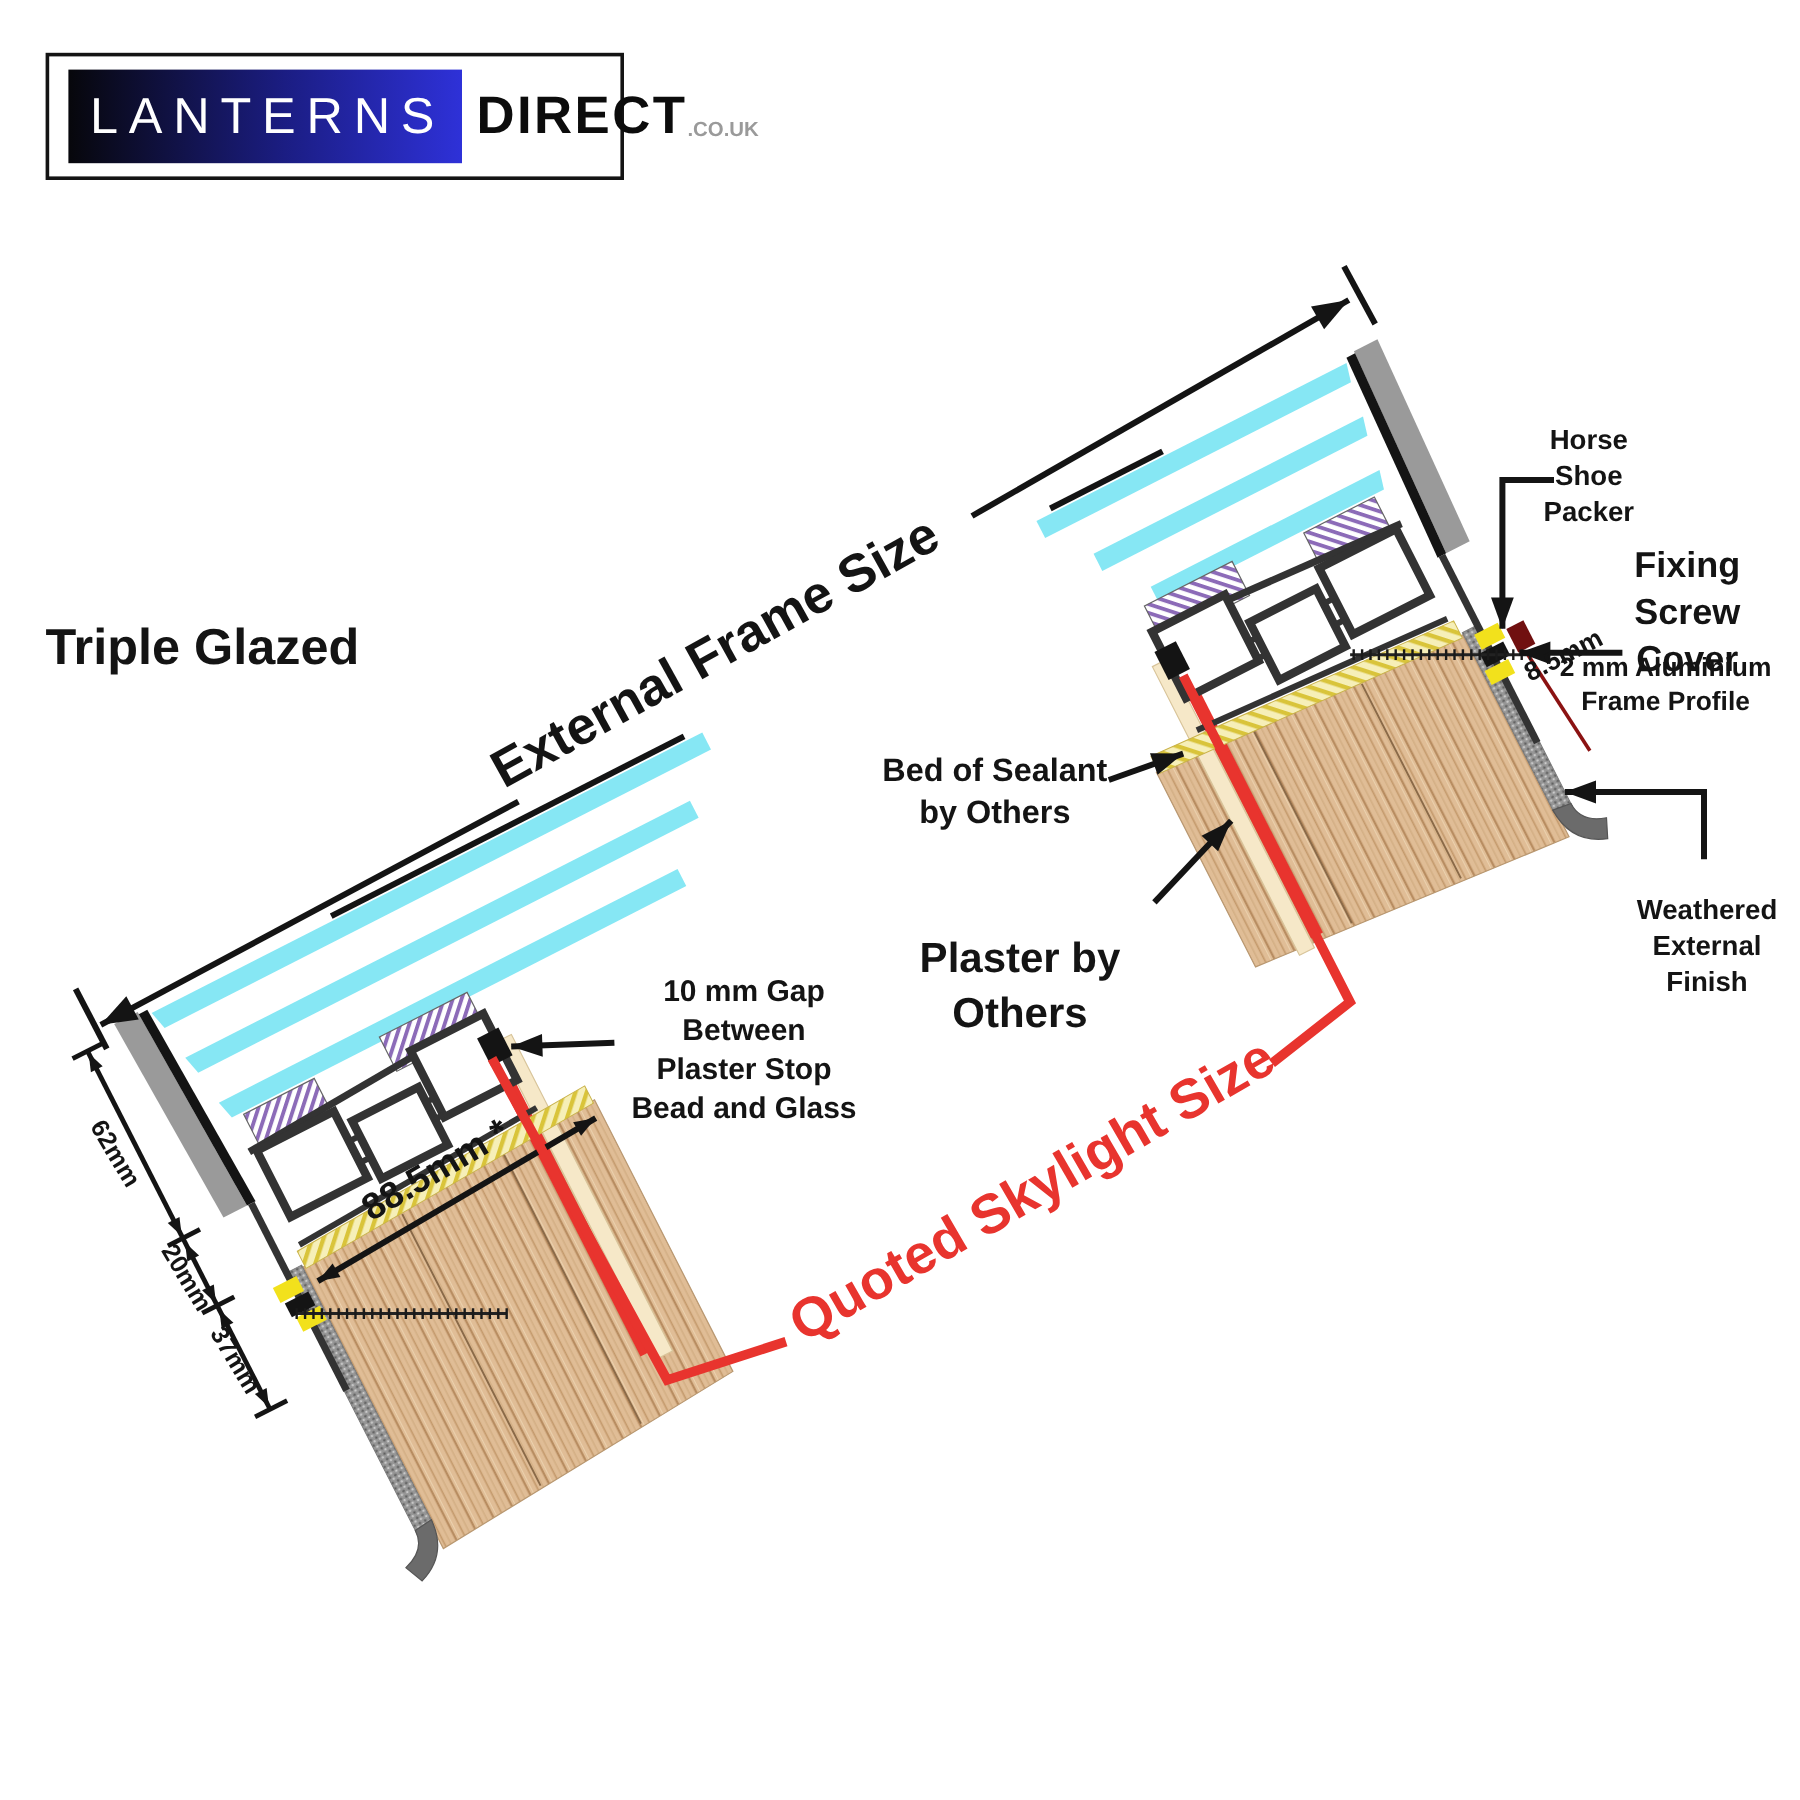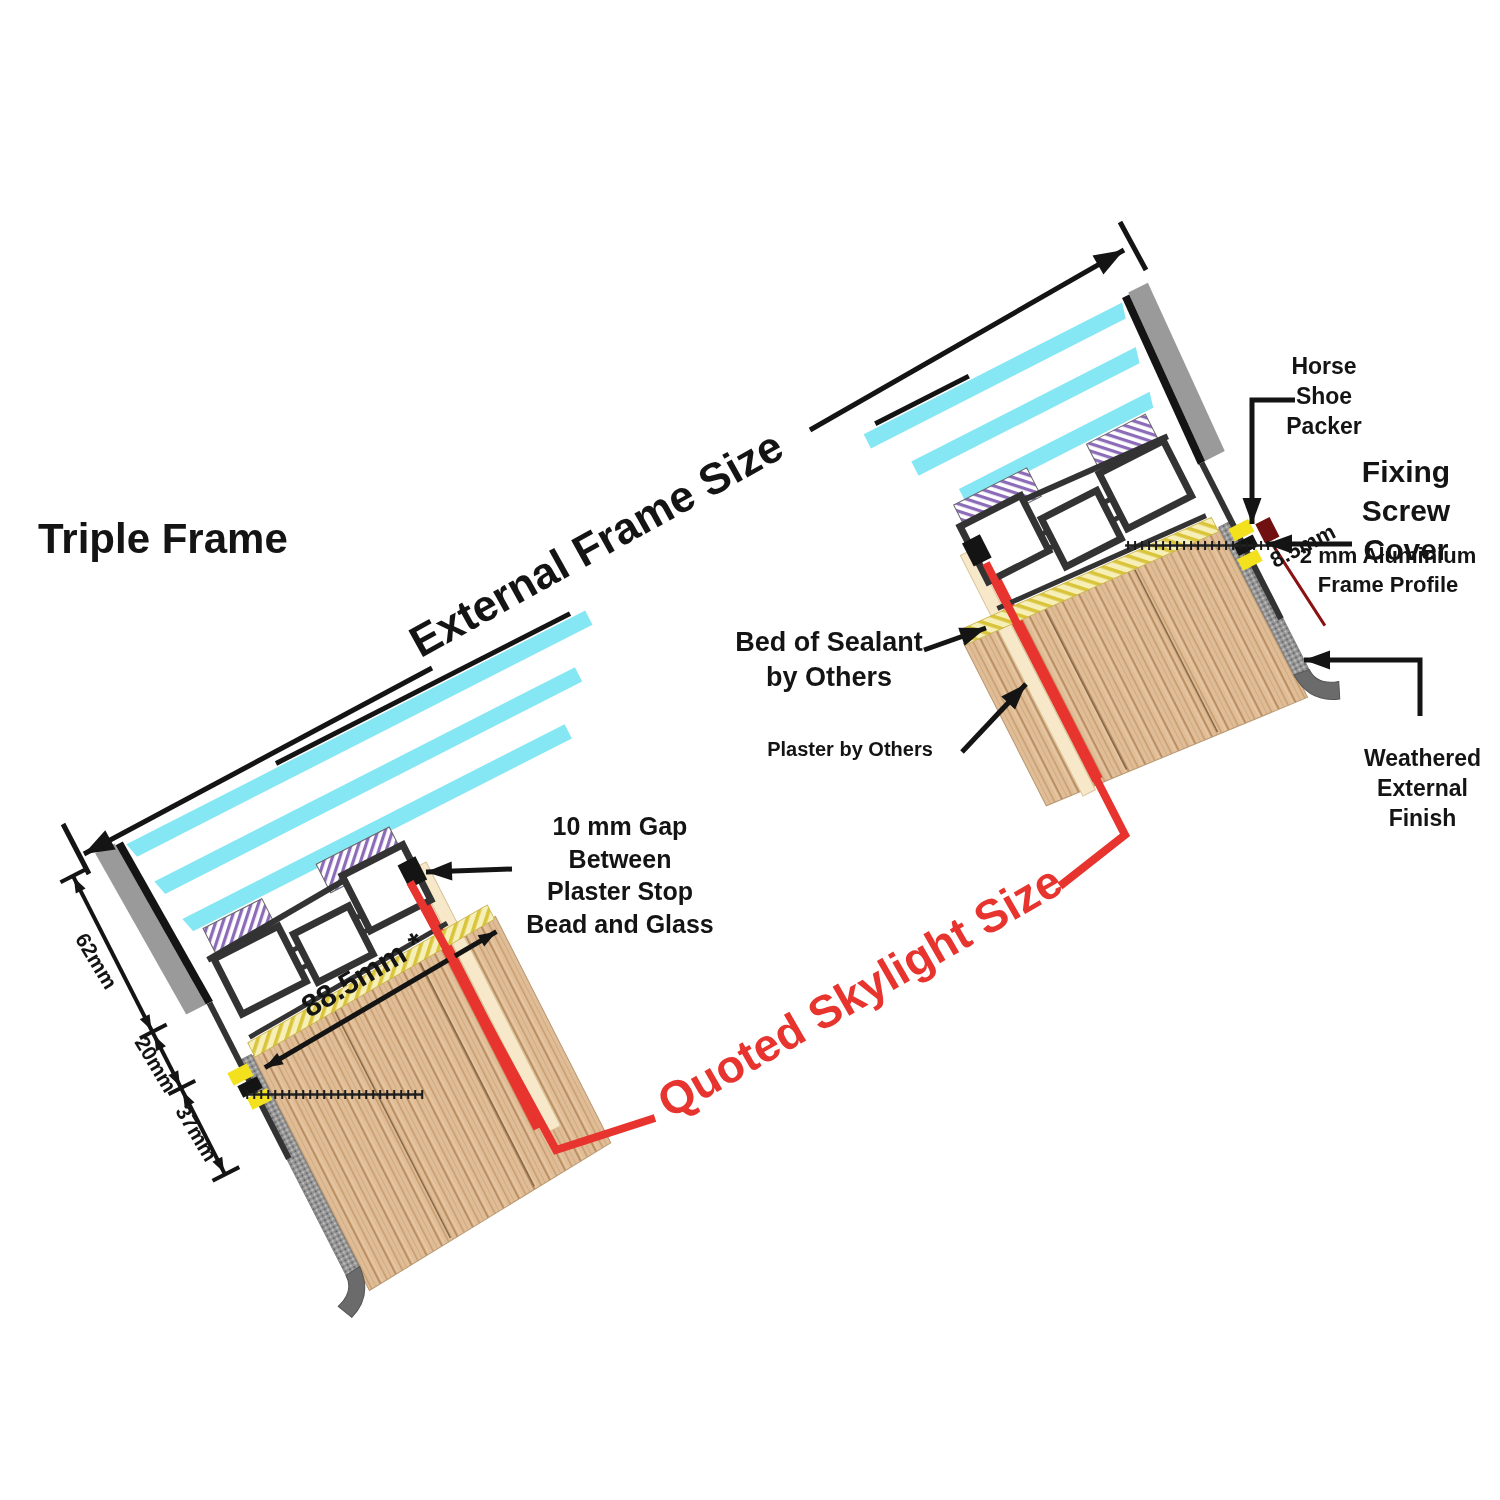--- a/index.html
+++ b/index.html
@@ -17,21 +17,21 @@
   #logo .tld{font-size:17px;font-weight:700;color:#9a9a9a;align-self:center;margin-top:22px;}
   
   #efs{left:361px;top:515px;width:470px;font-size:44px;transform:rotate(-29deg);}
   #qss{left:600px;top:962px;width:520px;font-size:46px;color:#e8342e;transform:rotate(-30deg);}
   #title{left:38px;top:512px;font-size:42px;}
   #hsp{left:1258px;top:352px;width:132px;font-size:23px;text-align:center;}
   #fsc{left:1340px;top:452px;width:132px;font-size:30px;}
   #mm85{left:1272px;top:548px;font-size:22px;transform:rotate(-27deg);transform-origin:left center;}
   #alp{left:1298px;top:542px;width:180px;font-size:22px;}
   #bos{left:733px;top:603px;width:192px;font-size:27px;margin-top:22px;}
-  #pbo{left:740px;top:736px;width:220px;font-size:20px;}
+  #pbo{left:740px;top:776px;width:220px;font-size:35px;}
   #wef{left:1350px;top:724px;width:145px;font-size:23px;margin-top:20px;}
   #gap10{left:516px;top:810px;width:208px;font-size:25px;}
   #note{left:85px;top:1298px;width:480px;font-size:25px;line-height:1.45;}
 </style>
 </head>
 <body>
 
 <div id="stage">
 
   <svg id="drawing" width="1500" height="1500" viewBox="0 0 1500 1500">
@@ -228,22 +228,27 @@
       <g>
         <path d="M924,650 L986,628" fill="none" stroke="#141414" stroke-width="5"></path>
         <polygon points="986,628 964.6737721466098,645.6477195565118 958.3199850883653,627.741592392368" fill="#141414"></polygon>
       </g>
       <g>
         <path d="M962,752 L1026,684" fill="none" stroke="#141414" stroke-width="5"></path>
         <polygon points="1026,684 1015.0984177564518,709.4441644505603 1001.2626178952886,696.4222351694655" fill="#141414"></polygon>
       </g>
     </svg>
 
-
-  <div id="title" class="lbl">Triple Frame</div>
+  <div id="logo">
+    <div class="box">LANTERNS</div>
+    <div class="direct">DIRECT</div>
+    <div class="tld">.CO.UK</div>
+  </div>
+
+  <div id="title" class="lbl">Triple Glazed</div>
   <div id="efs" class="lbl center">External Frame Size</div>
   <div id="qss" class="lbl center">Quoted Skylight Size</div>
   <div id="hsp" class="lbl center">Horse
 Shoe
 Packer</div>
   <div id="fsc" class="lbl center">Fixing
 Screw
 Cover</div>
   <div id="mm85" class="lbl">8.5mm</div>
   <div id="alp" class="lbl center">2 mm Aluminium

